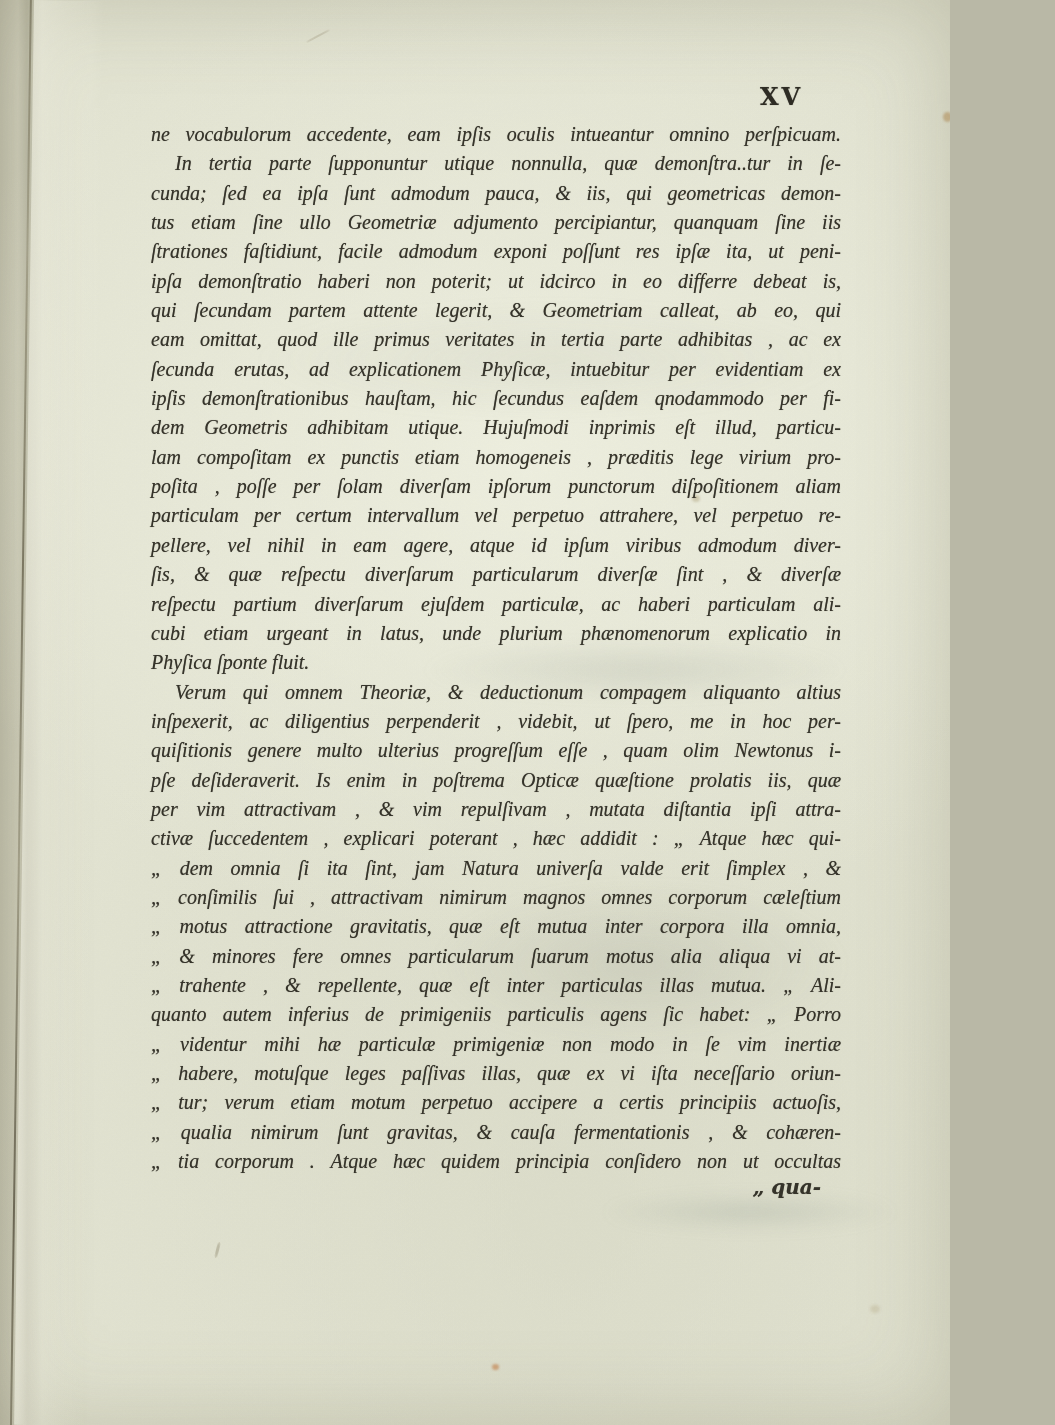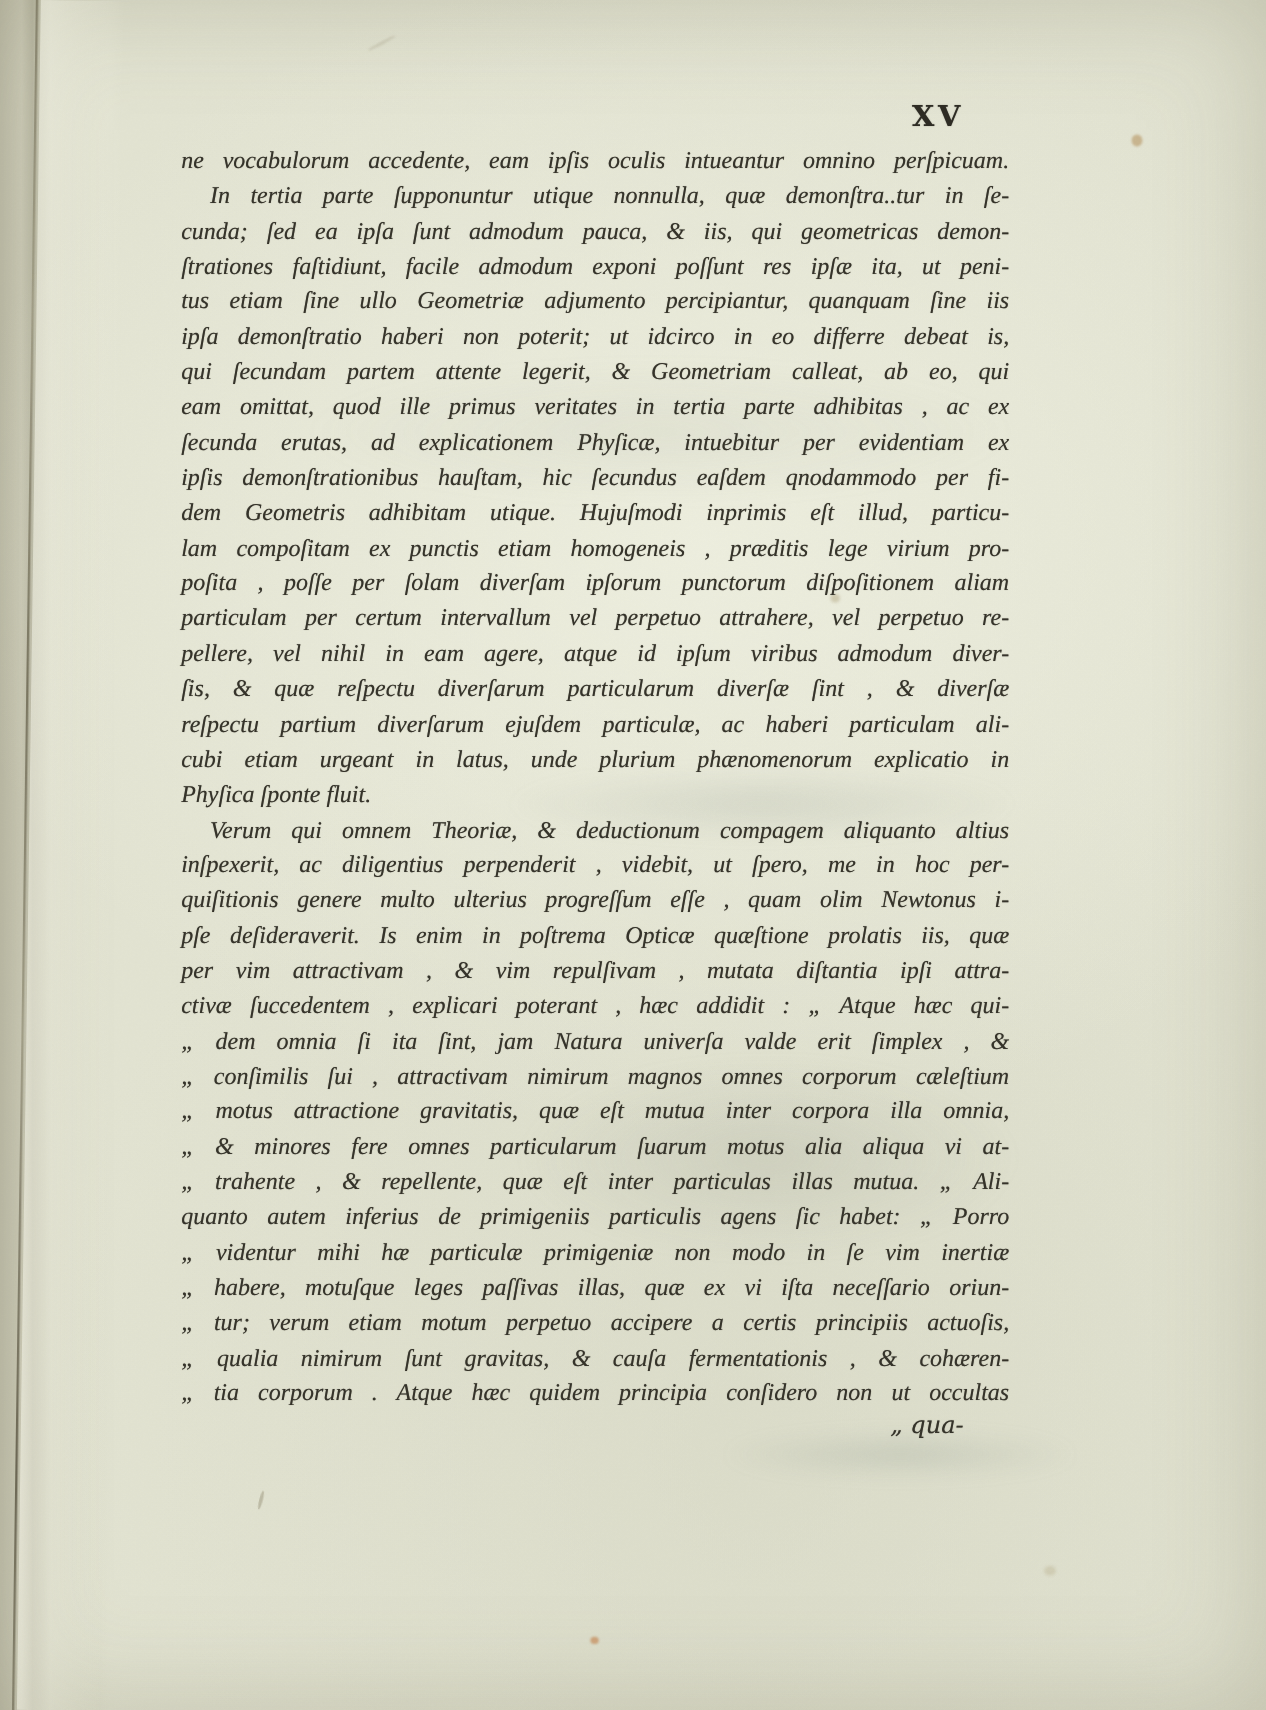--- a/index.html
+++ b/index.html
@@ -2,21 +2,21 @@
 <html><head>
 <meta charset="utf-8">
 <style>
   html, body {
     margin: 0;
     padding: 0;
     background: #b9b8a6;
   }
   .scan {
     position: relative;
-    width: 1055px;
+    width: 950px;
     height: 1425px;
     overflow: hidden;
     font-family: "DejaVu Serif", "Liberation Serif", serif;
     background:
       radial-gradient(ellipse 900px 700px at 55% 32%, rgba(238,239,224,0.9) 0%, rgba(238,239,224,0) 70%),
       radial-gradient(ellipse 800px 900px at 60% 85%, rgba(214,215,196,0.55) 0%, rgba(214,215,196,0) 75%),
       linear-gradient(90deg, #c3c2af 0px, #cfcebb 18px, #bdbca8 27px, #d8d9c6 42px, #e2e3d2 90px, #e1e2d1 100%),
       #dfe0cf;
     box-shadow: inset 0 0 90px rgba(116,110,84,0.28);
   }
@@ -82,21 +82,21 @@
     top: 1175px;
     width: 690px;
     text-align: right;
     padding-right: 0;
     box-sizing: border-box;
     color: #35332a;
     font-style: italic;
     font-size: 20px;
     text-shadow: 0 0 0.7px rgba(50,47,36,0.6);
   }
-  .catchword span { margin-right: 38px; }
+  .catchword span { margin-right: 20px; font-weight: bold; }
   
   .ghost {
     position: absolute;
     border-radius: 50%;
     filter: blur(7px);
     pointer-events: none;
   }
   .ghost.g1 { left: 420px; top: 640px; width: 430px; height: 60px;
     background: radial-gradient(ellipse, rgba(150,158,148,0.22), rgba(150,158,148,0) 70%); }
   .ghost.g2 { left: 430px; top: 880px; width: 420px; height: 170px;
@@ -141,22 +141,22 @@
   <div class="speck s5"></div>
   <div class="speck s6"></div>
   <div class="speck s7"></div>
 
   <div class="page-number">XV</div>
 
   <div class="textblock">
     <div class="line">ne vocabulorum accedente, eam ipſis oculis intueantur omnino perſpicuam.</div>
     <div class="line indent">In tertia parte ſupponuntur utique nonnulla, quæ demonſtra..tur in ſe-</div>
     <div class="line">cunda; ſed ea ipſa ſunt admodum pauca, &amp; iis, qui geometricas demon-</div>
+    <div class="line">tus etiam ſine ullo Geometriæ adjumento percipiantur, quanquam ſine iis</div>
     <div class="line">ſtrationes faſtidiunt, facile admodum exponi poſſunt res ipſæ ita, ut peni-</div>
-    <div class="line">tus etiam ſine ullo Geometriæ adjumento percipiantur, quanquam ſine iis</div>
     <div class="line">ipſa demonſtratio haberi non poterit; ut idcirco in eo differre debeat is,</div>
     <div class="line">qui ſecundam partem attente legerit, &amp; Geometriam calleat, ab eo, qui</div>
     <div class="line">eam omittat, quod ille primus veritates in tertia parte adhibitas , ac ex</div>
     <div class="line">ſecunda erutas, ad explicationem Phyſicæ, intuebitur per evidentiam ex</div>
     <div class="line">ipſis demonſtrationibus hauſtam, hic ſecundus eaſdem qnodammodo per fi-</div>
     <div class="line">dem Geometris adhibitam utique. Hujuſmodi inprimis eſt illud, particu-</div>
     <div class="line">lam compoſitam ex punctis etiam homogeneis , præditis lege virium pro-</div>
     <div class="line">poſita , poſſe per ſolam diverſam ipſorum punctorum diſpoſitionem aliam</div>
     <div class="line">particulam per certum intervallum vel perpetuo attrahere, vel perpetuo re-</div>
     <div class="line">pellere, vel nihil in eam agere, atque id ipſum viribus admodum diver-</div>

